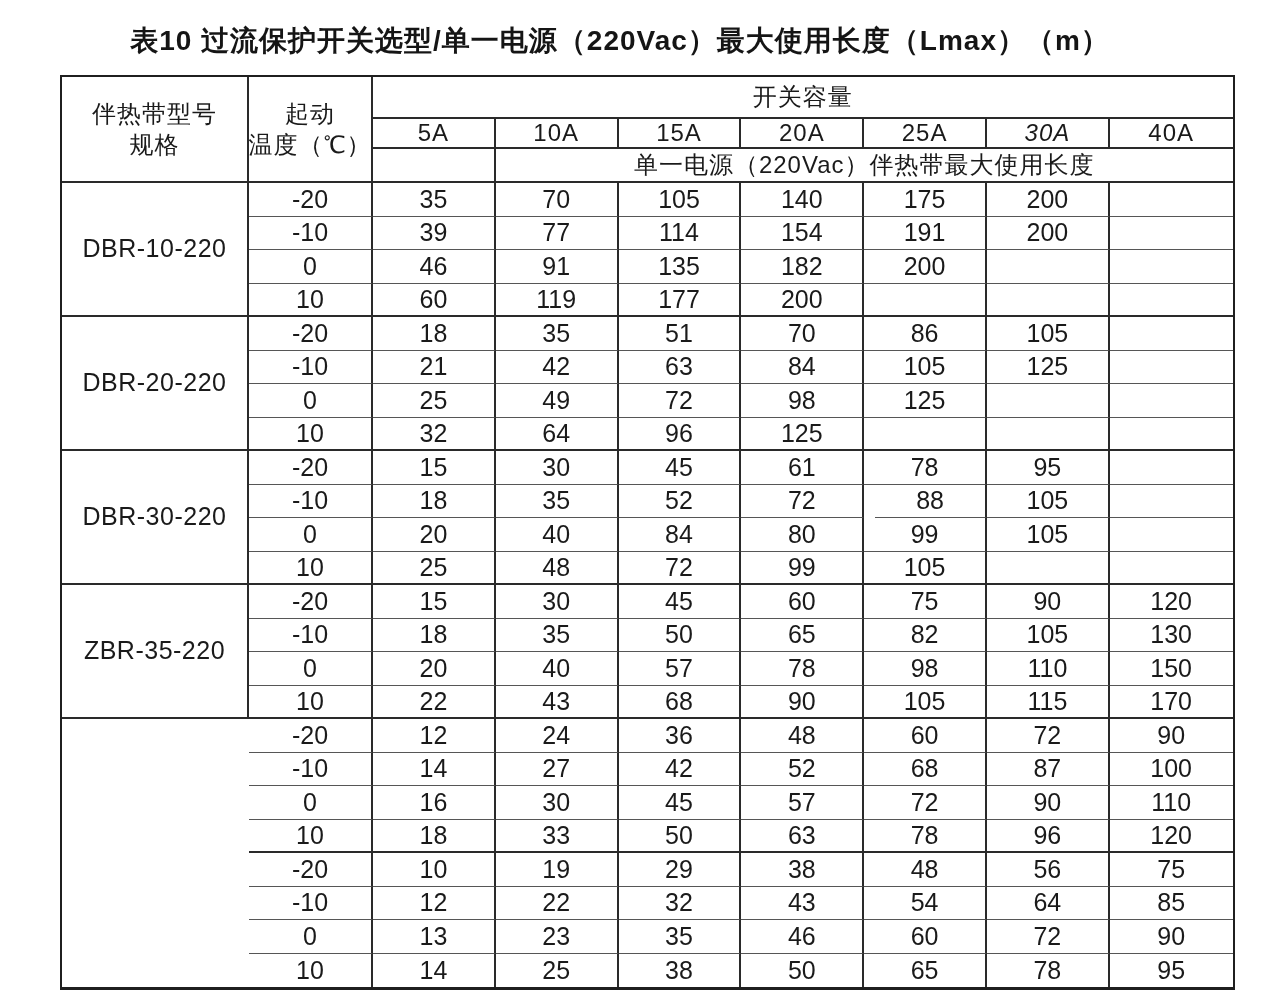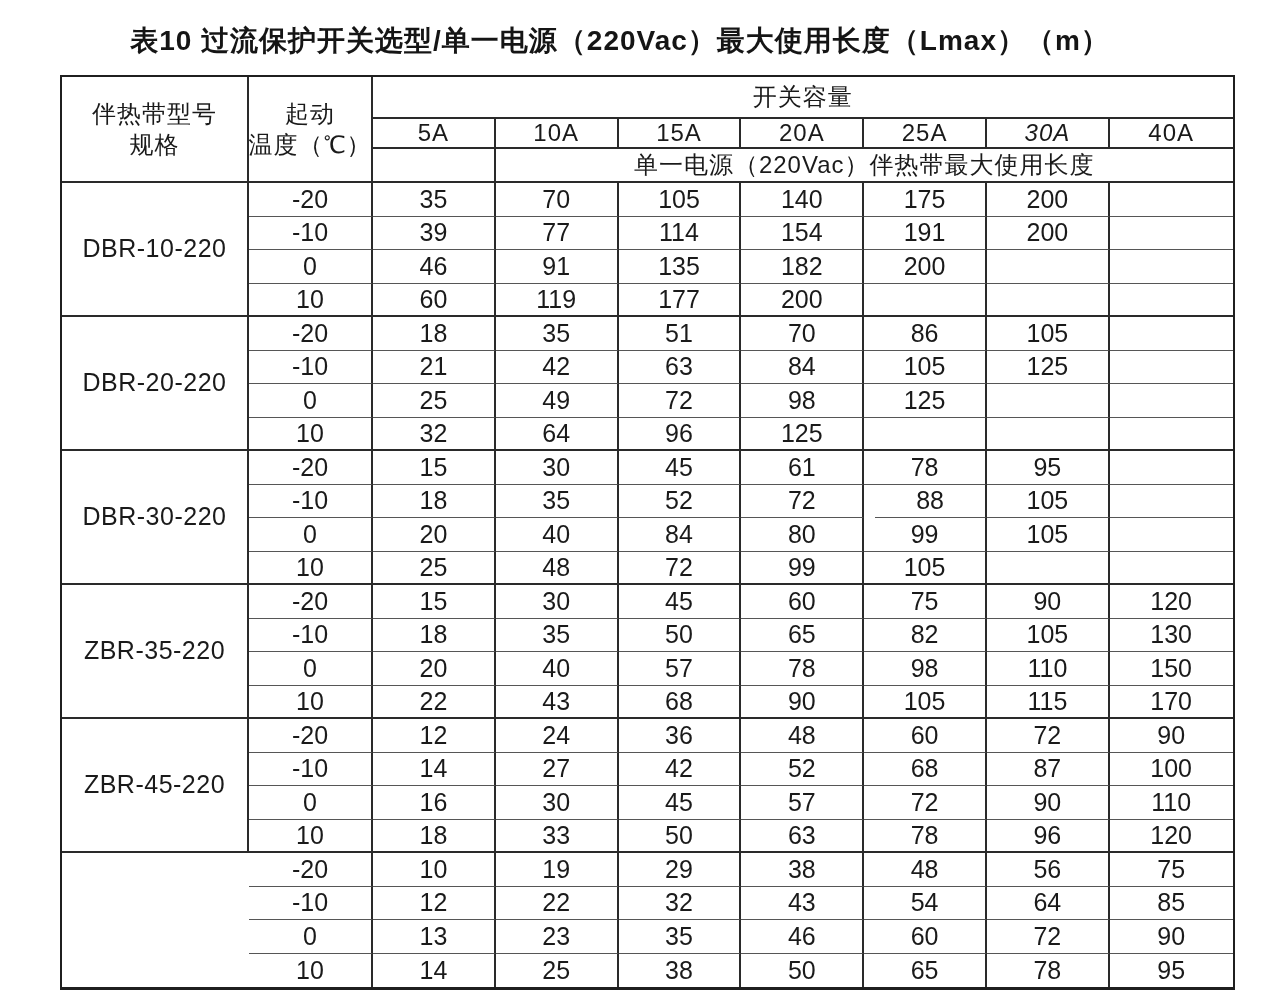--- a/index.html
+++ b/index.html
@@ -214,21 +214,20 @@
       <div class="cell tb" style="grid-area: 18 / 8 / 19 / 9;">110</div>
       <div class="cell nr tb" style="grid-area: 18 / 9 / 19 / 10;">150</div>
       <div class="cell" style="grid-area: 19 / 2 / 20 / 3;">10</div>
       <div class="cell" style="grid-area: 19 / 3 / 20 / 4;">22</div>
       <div class="cell" style="grid-area: 19 / 4 / 20 / 5;">43</div>
       <div class="cell" style="grid-area: 19 / 5 / 20 / 6;">68</div>
       <div class="cell" style="grid-area: 19 / 6 / 20 / 7;">90</div>
       <div class="cell" style="grid-area: 19 / 7 / 20 / 8;">105</div>
       <div class="cell" style="grid-area: 19 / 8 / 20 / 9;">115</div>
       <div class="cell nr" style="grid-area: 19 / 9 / 20 / 10;">170</div>
-      <div class="cell model" style="grid-area: 20 / 1 / 24 / 2;">ZBR-45-220</div>
       <div class="cell tb" style="grid-area: 20 / 2 / 21 / 3;">-20</div>
       <div class="cell tb" style="grid-area: 20 / 3 / 21 / 4;">12</div>
       <div class="cell tb" style="grid-area: 20 / 4 / 21 / 5;">24</div>
       <div class="cell tb" style="grid-area: 20 / 5 / 21 / 6;">36</div>
       <div class="cell tb" style="grid-area: 20 / 6 / 21 / 7;">48</div>
       <div class="cell tb" style="grid-area: 20 / 7 / 21 / 8;">60</div>
       <div class="cell tb" style="grid-area: 20 / 8 / 21 / 9;">72</div>
       <div class="cell nr tb" style="grid-area: 20 / 9 / 21 / 10;">90</div>
       <div class="cell tb" style="grid-area: 21 / 2 / 22 / 3;">-10</div>
       <div class="cell tb" style="grid-area: 21 / 3 / 22 / 4;">14</div>

